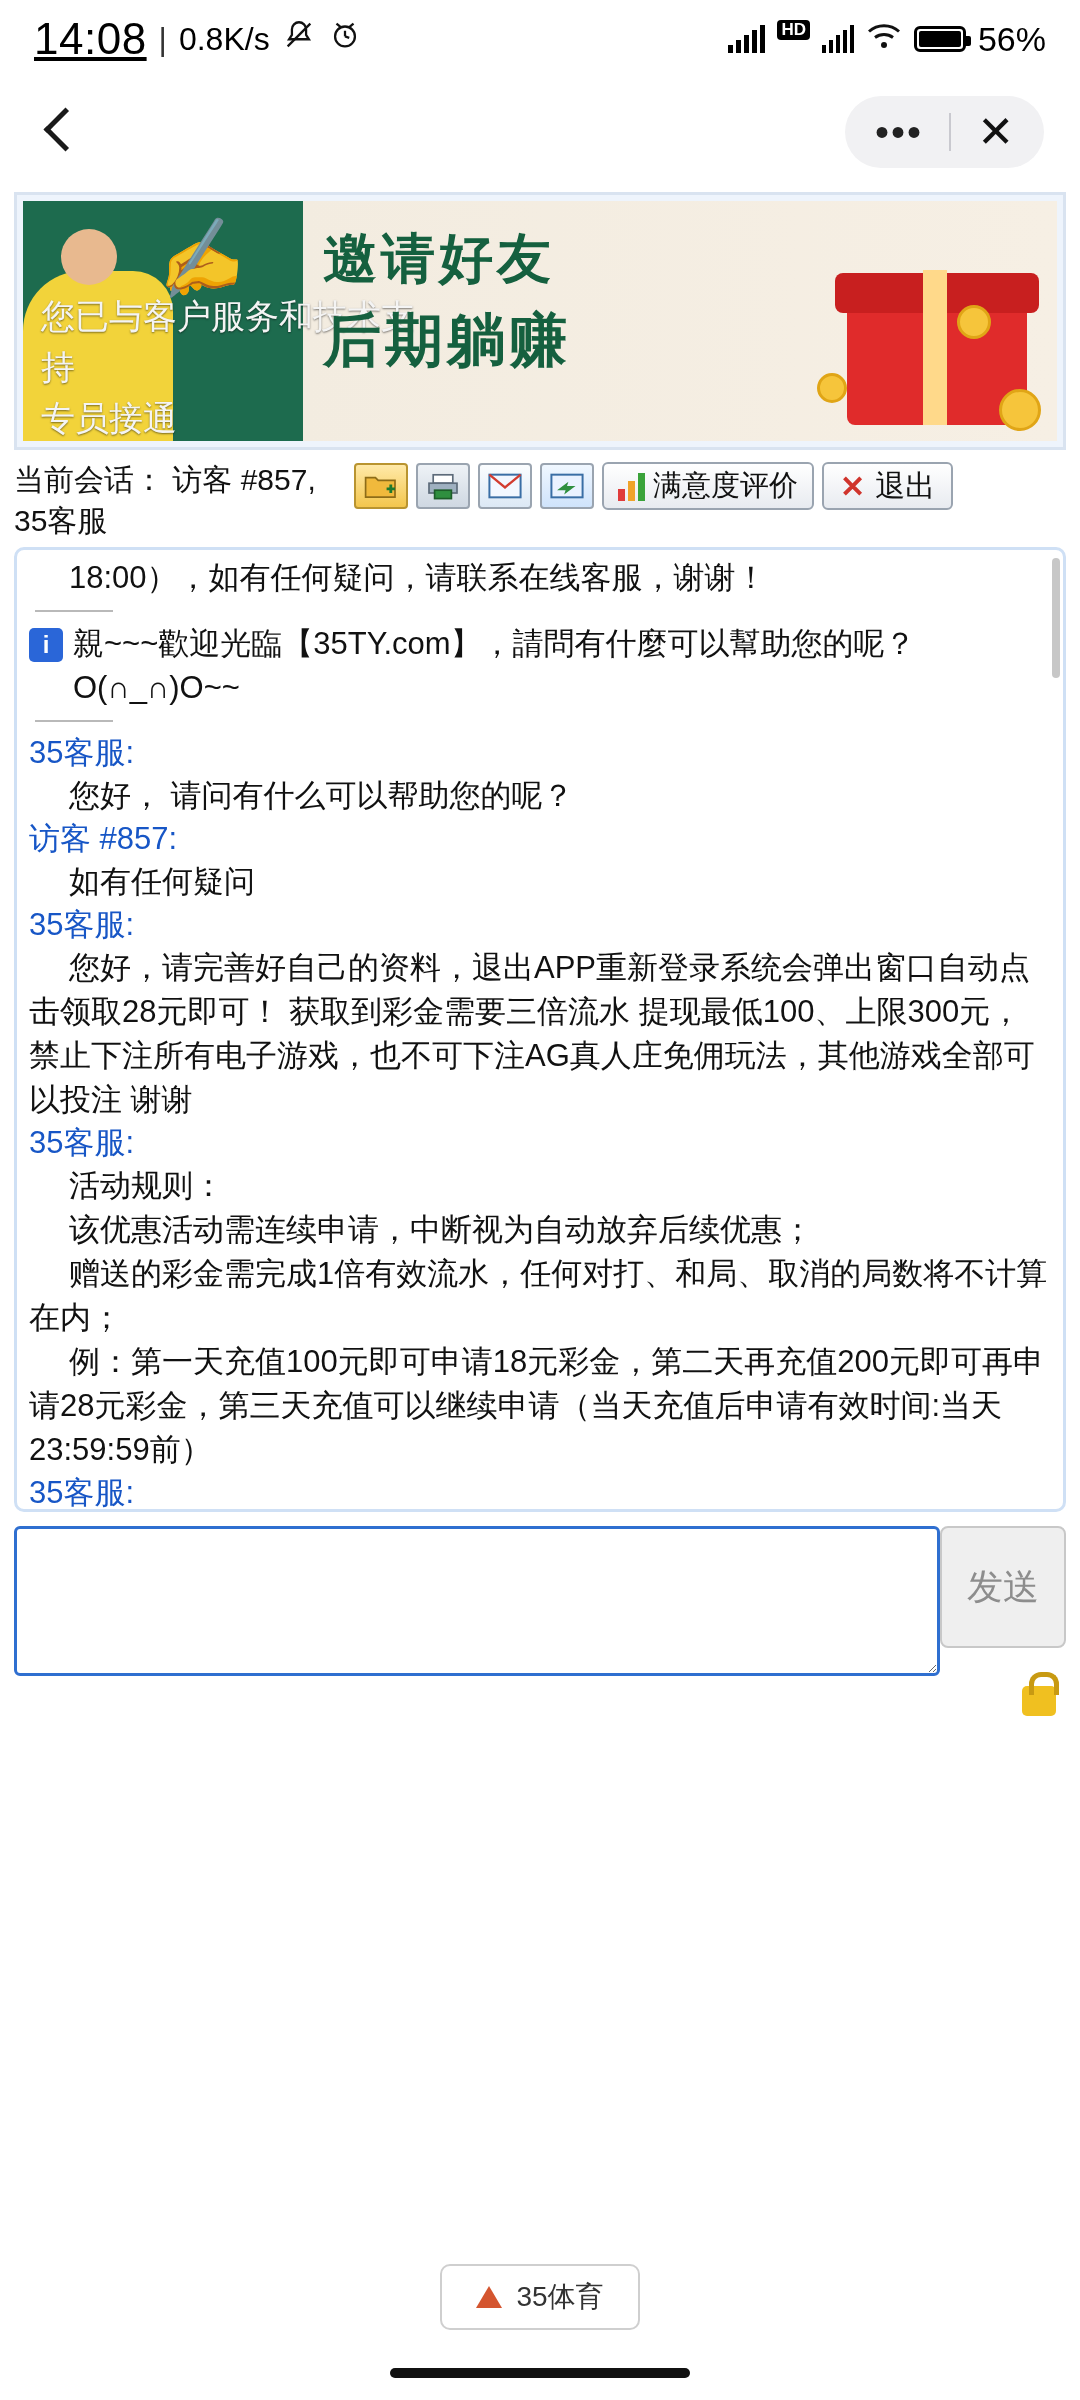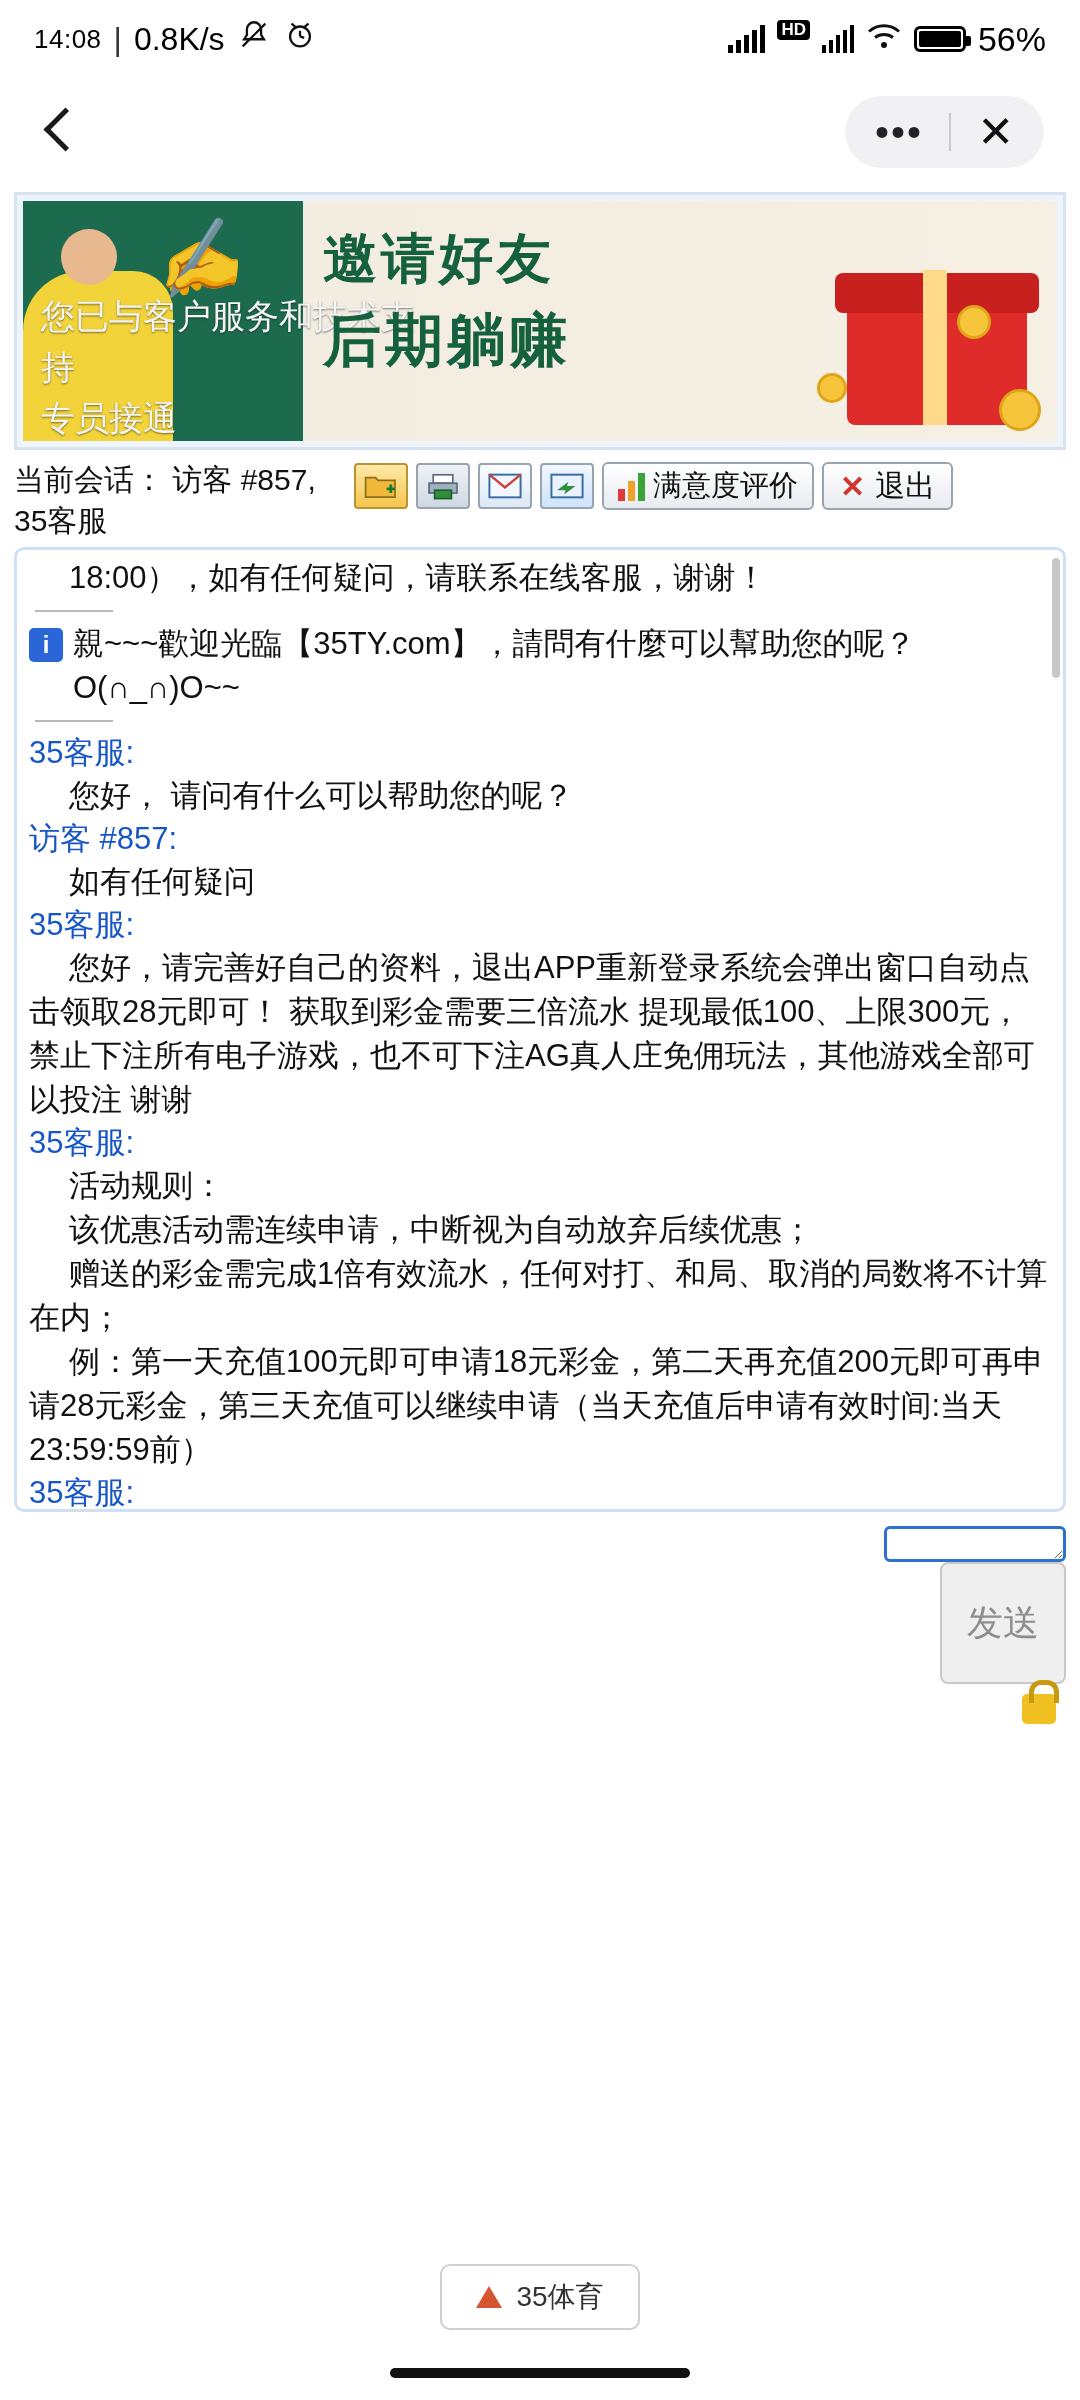--- a/index.html
+++ b/index.html
@@ -12,21 +12,21 @@
   body { position: relative; }
 
   
   .statusbar {
     height: 78px;
     display: flex; align-items: center; justify-content: space-between;
     padding: 0 34px;
     font-size: 34px; color: #000;
   }
   .sb-left { display: flex; align-items: center; gap: 12px; }
-  .sb-time { font-size: 26px; letter-spacing: 0.5px; }
+  .sb-time { font-size: 44px; letter-spacing: 0.5px; text-decoration: underline; }
   .sb-sep { color: #333; font-size: 32px; }
   .sb-rate { font-size: 32px; }
   .sb-icon { display: inline-block; }
   .sb-right { display: flex; align-items: center; gap: 12px; }
 
   .bars { display: inline-flex; align-items: flex-end; gap: 3px; height: 28px; }
   .bars i { width: 5px; background: #000; display: block; }
   .bars i:nth-child(1){height:8px}
   .bars i:nth-child(2){height:13px}
   .bars i:nth-child(3){height:18px}
@@ -203,21 +203,21 @@
   .name-visitor { color: #1756c6; font-size: 31px; }
   .sys-row { display: flex; align-items: flex-start; gap: 10px; }
   .ibadge {
     width: 34px; height: 34px; background: #2a66d8; color: #fff;
     border-radius: 5px; font-size: 24px; display: flex; align-items: center;
     justify-content: center; font-weight: bold; margin-top: 6px; flex: none;
   }
 
   
   .input-area {
-    margin: 14px 14px 0 14px; display: flex; align-items: flex-end;  flex-direction: column;
+    margin: 14px 14px 0 14px; display: flex; align-items: flex-start; 
   }
   .composer {
     flex: 1; height: 150px; border: 3px solid #2f6fd0; border-radius: 6px;
     background: #fff;
   }
   .send-btn {
     width: 126px; height: 122px; border: 2px solid #c8c8c8; border-radius: 8px;
     background: #efefef; color: #8d8d8d; font-size: 36px;
     display: flex; align-items: center; justify-content: center; cursor: pointer;
   }

